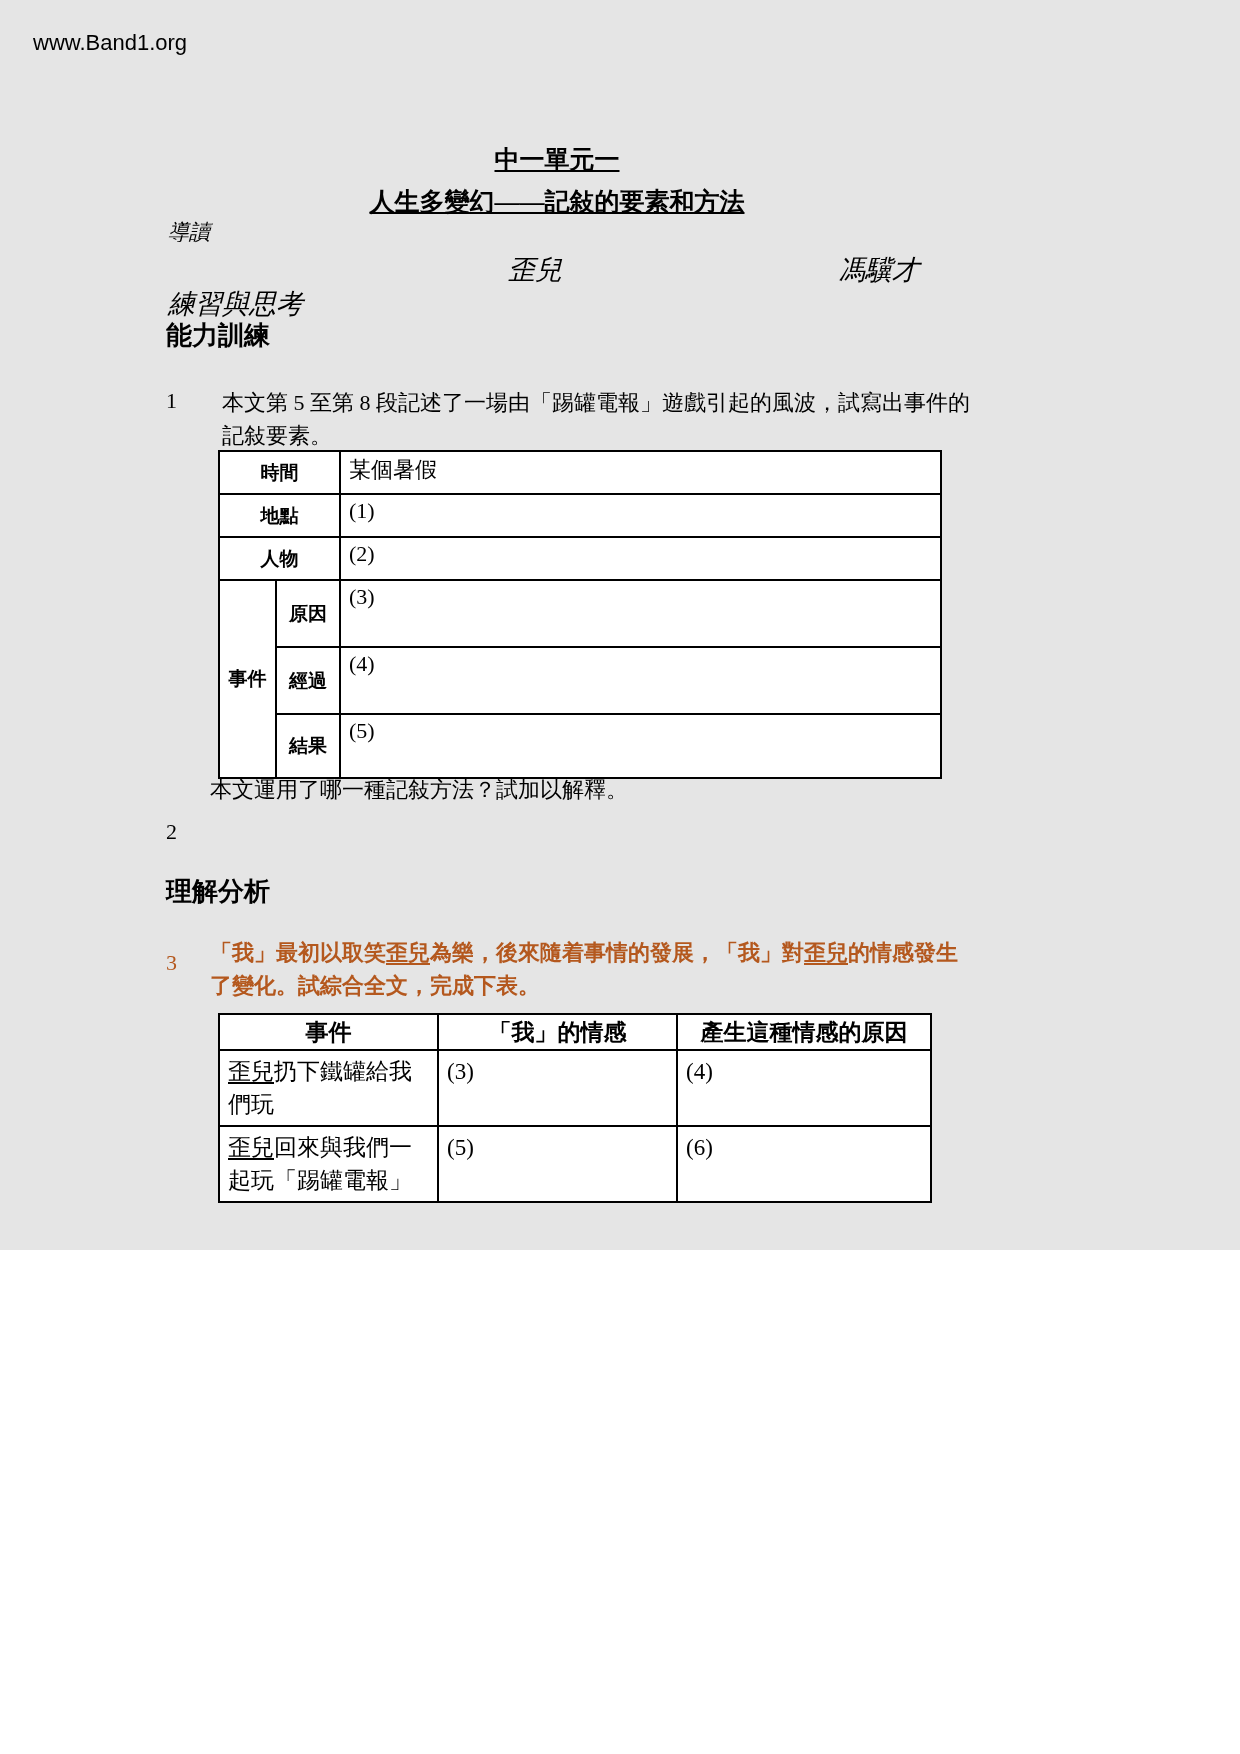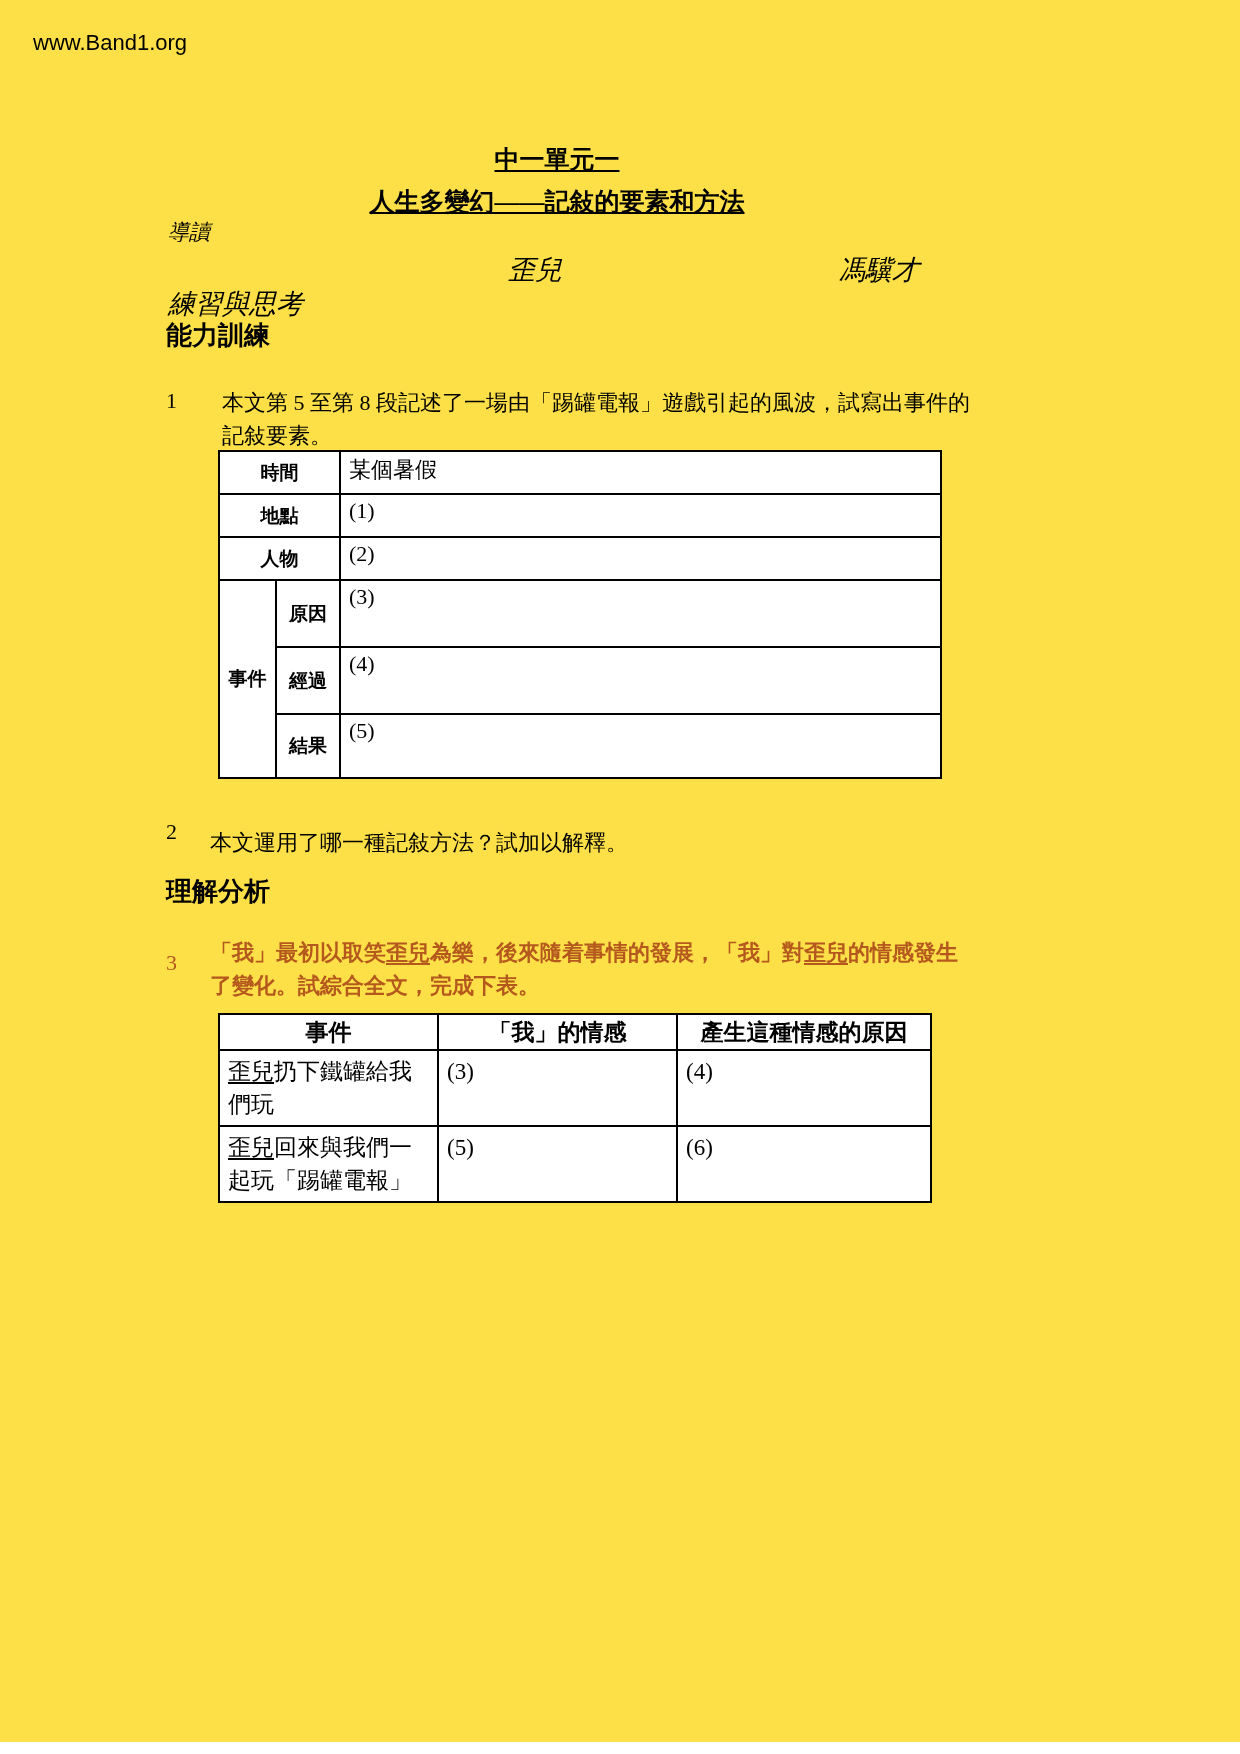--- a/index.html
+++ b/index.html
@@ -2,21 +2,21 @@
 <html><head>
 <meta charset="utf-8">
 <style>
   * { margin:0; padding:0; box-sizing:border-box; }
   html,body { background:#ffffff; }
   body {
     width:1240px; height:1754px;
     font-family:"Liberation Serif","DejaVu Serif",serif;
     color:#000;
   }
-  .page { position:relative; width:1240px; height:1742px; background:#fde047; overflow:hidden; }
+  .page { position:relative; width:1240px; height:1250px; background:#e5e5e5; overflow:hidden; }
 
   .site {
     position:absolute; left:33px; top:30px;
     font-family:"Liberation Sans","DejaVu Sans",sans-serif;
     font-size:22px;
   }
 
   .centered { position:absolute; left:0; width:1114px; text-align:center;text-decoration:underline; }
   .unit-title   { top:143px; font-size:25px; font-weight:bold; }
   .unit-subtitle{ top:185px; font-size:25px; font-weight:bold; }
@@ -39,21 +39,21 @@
   .qnum-1 { top:388px; }
   .qnum-2 { top:819px; }
   .qnum-3 { top:950px; }
 
   .qtext {
     position:absolute; left:210px; width:748px;
     font-size:22px; line-height:33px;
     text-align:justify;
   }
   .qtext-1 { top:386px;margin-left:12px; }
-  .qtext-2 { top:826px; width:760px; }
+  .qtext-2 { top:773px; width:760px; }
   .qtext-3 { top:936px;font-weight:bold; }
 
   .accent { color:#b4581e; }
   .uname  { text-decoration:underline; text-underline-offset:3px; }
 
   table { border-collapse:collapse; table-layout:fixed; position:absolute; background:#fff; }
   td, th { border:2px solid #000; }
 
   
   .t1 { left:218px; top:450px; width:722px; }

